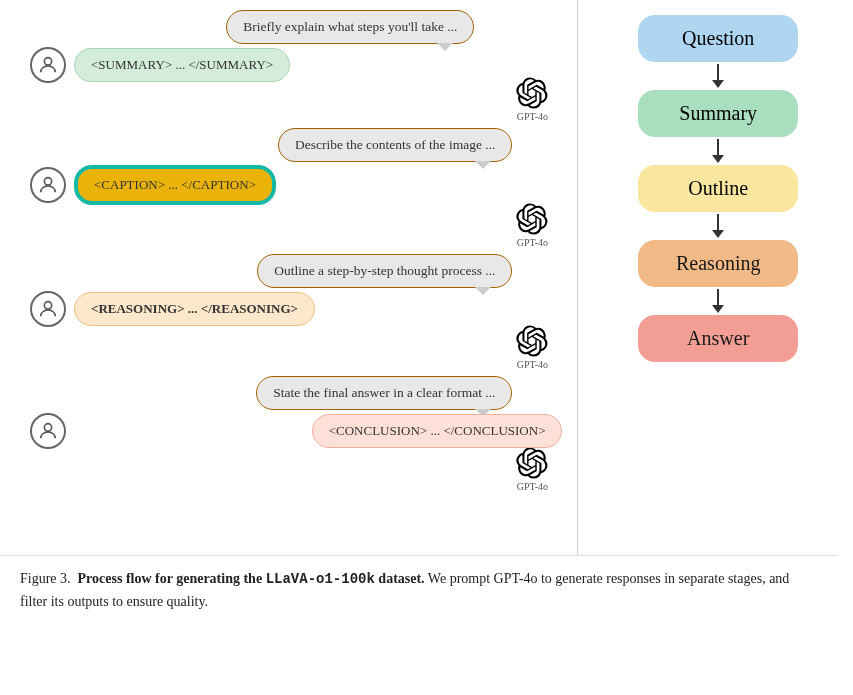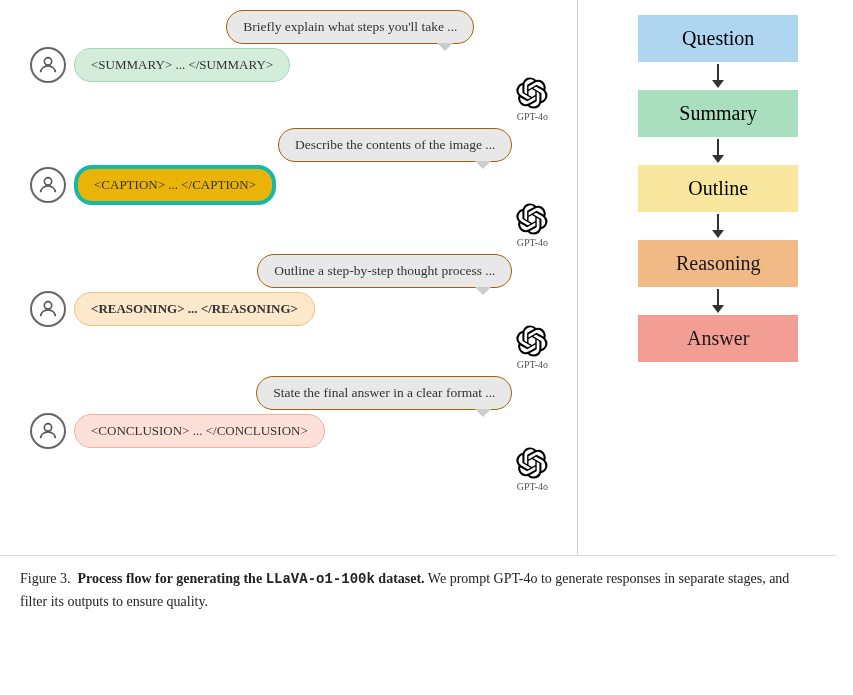--- a/index.html
+++ b/index.html
@@ -148,21 +148,21 @@
     .flow-container {
       display: flex;
       flex-direction: column;
       align-items: center;
       gap: 0px;
     }
 
     .flow-box {
       width: 160px;
       padding: 12px 0;
-      border-radius: 0;
+      border-radius: 17px;
       text-align: center;
       font-size: 20px;
       font-family: Georgia, serif;
     }
 
     .flow-box-question { background: #aed6f1; }
     .flow-box-summary { background: #a9dfbf; }
     .flow-box-caption { background: #f9e79f; }
     .flow-box-reasoning { background: #f0b27a; opacity: 0.9; }
     .flow-box-answer { background: #f1948a; opacity: 0.9; }
@@ -315,21 +315,21 @@
         </div>
       </div>
     </div>
 
     <div class="exchange-group">
       <div class="chat-row" style="justify-content:flex-end; padding-right:50px; margin-bottom:3px;">
         <div class="bubble bubble-user-prompt">
           <span>State the final answer in a clear format ...</span>
         </div>
       </div>
-      <div class="chat-row" style="justify-content:flex-start; padding-left:10px;">
+      <div class="chat-row" style="justify-content:space-between; padding-left:10px;">
         <div class="avatar">
           <svg viewBox="0 0 24 24" fill="none" stroke="#555" stroke-width="1.8">
             <circle cx="12" cy="8" r="4"></circle>
             <path d="M4 20c0-4 3.6-7 8-7s8 3 8 7"></path>
           </svg>
         </div>
         <div class="bubble bubble-response-pink">
           <span>&lt;CONCLUSION&gt; ... &lt;/CONCLUSION&gt;</span>
         </div>
       </div>

